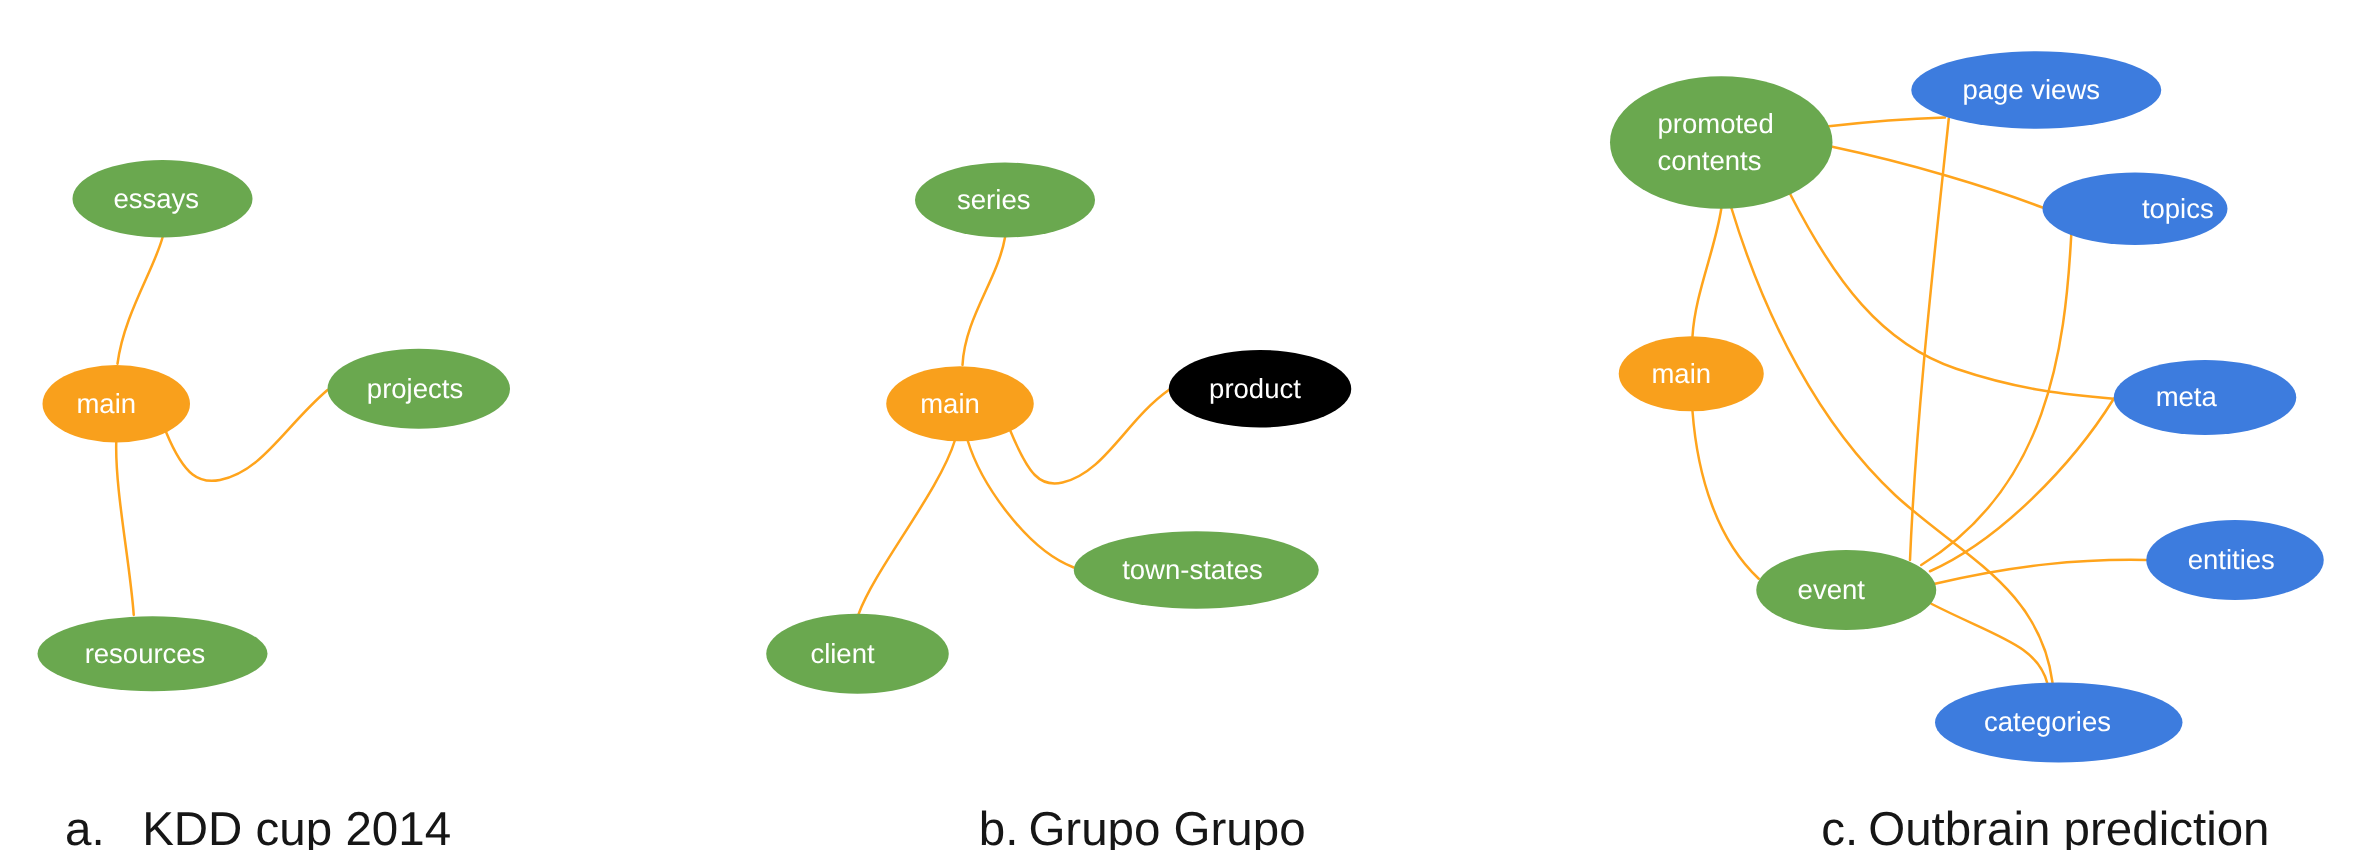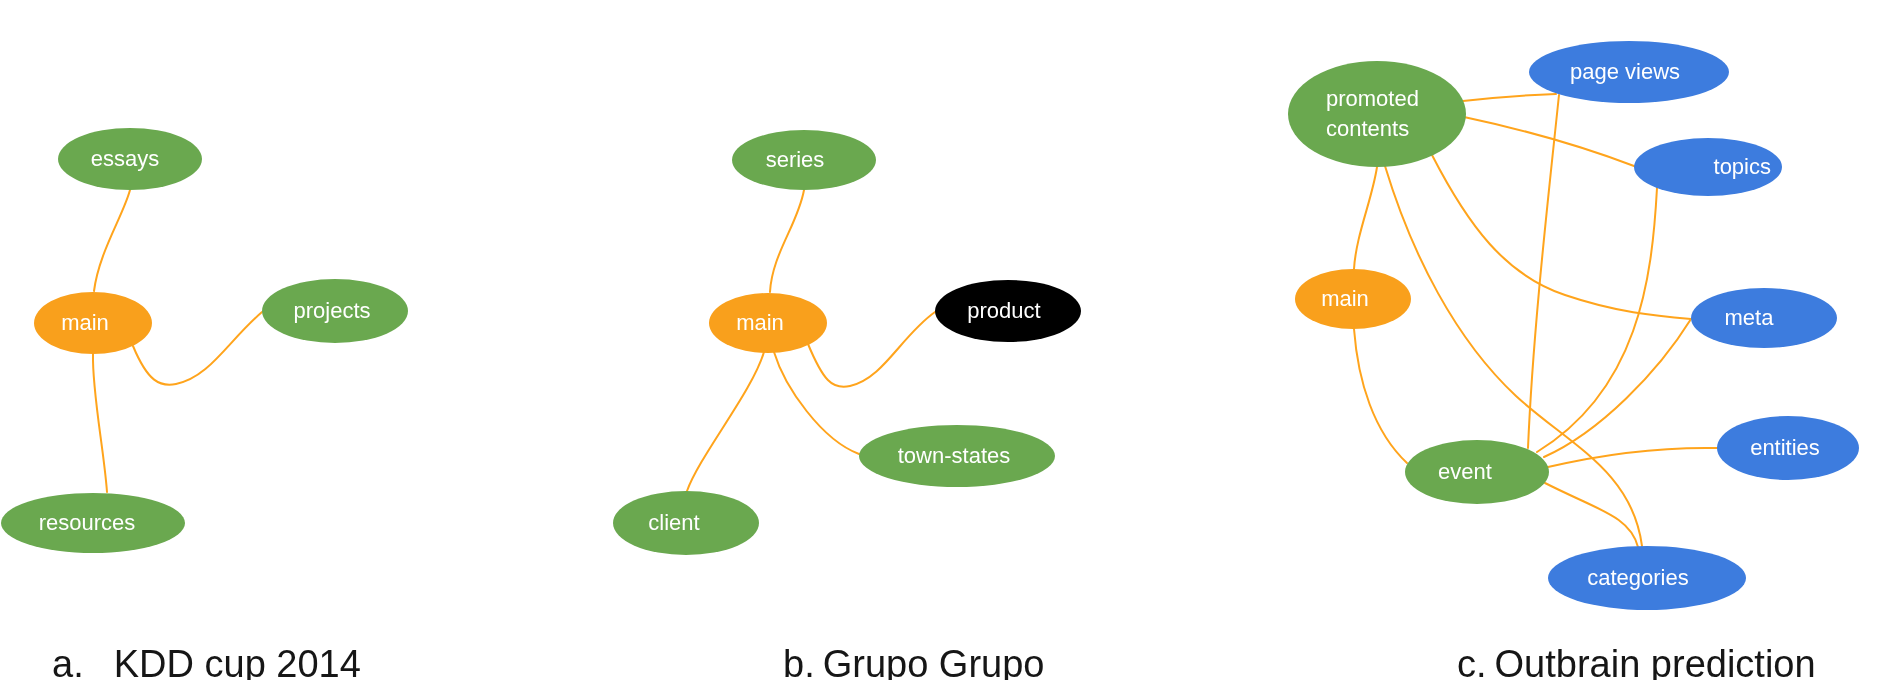--- a/index.html
+++ b/index.html
@@ -80,21 +80,21 @@
   </div>
 <div class="node" style="left: 58px; top: 128px; width: 144px; height: 62px; background: rgb(106, 168, 79);">
       <span class="lbl" style="transform: translateX(-5px);">essays</span>
     </div>
     <div class="node" style="left: 34px; top: 292px; width: 118px; height: 62px; background: rgb(249, 160, 28);">
       <span class="lbl" style="transform: translateX(-8px);">main</span>
     </div>
     <div class="node" style="left: 262px; top: 279px; width: 146px; height: 64px; background: rgb(106, 168, 79);">
       <span class="lbl" style="transform: translateX(-3px);">projects</span>
     </div>
-    <div class="node" style="left: 1px; top: 493px; width: 184px; height: 60px; background: rgb(106, 168, 79);">
+    <div class="node" style="left: 30px; top: 493px; width: 184px; height: 60px; background: rgb(106, 168, 79);">
       <span class="lbl" style="transform: translateX(-6px);">resources</span>
     </div>
     <div class="node" style="left: 732px; top: 130px; width: 144px; height: 60px; background: rgb(106, 168, 79);">
       <span class="lbl" style="transform: translateX(-9px);">series</span>
     </div>
     <div class="node" style="left: 709px; top: 293px; width: 118px; height: 60px; background: rgb(249, 160, 28);">
       <span class="lbl" style="transform: translateX(-8px);">main</span>
     </div>
     <div class="node" style="left: 935px; top: 280px; width: 146px; height: 62px; background: #000000;">
       <span class="lbl" style="transform: translateX(-4px);">product</span>

